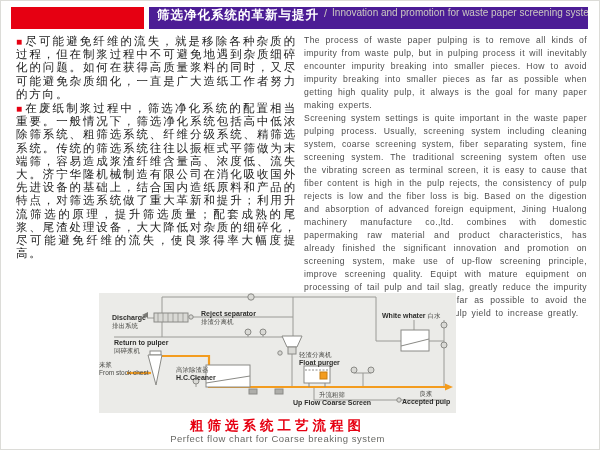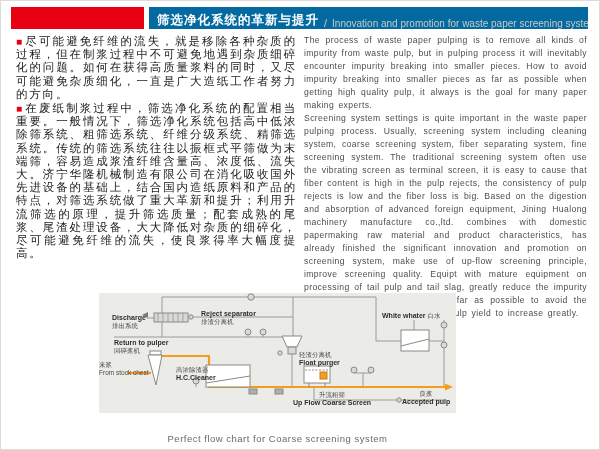--- a/index.html
+++ b/index.html
@@ -4,22 +4,22 @@
 <style>
   * { margin:0; padding:0; box-sizing:border-box; }
   body { background:#888; font-family:"Liberation Sans", sans-serif; }
   .page {
     position:relative; width:600px; height:450px; background:#ffffff;
     border:1px solid #dcdcd8; overflow:hidden; margin:0 auto;
   }
   
   .red-block { position:absolute; left:10px; top:6px; width:133px; height:22px; background:#e60012; }
   .title-bar {
-    position:absolute; left:148px; top:6px; width:439px; height:22px; background:#0369a1;
-    display:flex; align-items:flex-end; padding:0 8px; white-space:nowrap; overflow:hidden;
+    position:absolute; left:148px; top:6px; width:439px; height:22px; background:#4c1d95;
+    display:flex; align-items:flex-start; padding:0 8px; white-space:nowrap; overflow:hidden;
   }
   .title-cn { color:#ffffff; font-weight:bold; font-size:12.5px; letter-spacing:1px; }
   .title-sep { color:#c9c6bf; font-size:11px; margin:0 5px; }
   .title-en { color:#ccc9c2; font-size:10px; }
   
   .col-cn {
     position:absolute; left:15px; top:34px; width:281px;
     font-size:11.5px; line-height:13.2px; color:#1c1c1c;
     text-align:justify; letter-spacing:1.8px;
   }
@@ -159,15 +159,16 @@
     <div class="flabel" style="left:102px; top:17px;"><b>Reject separator</b><br><span>排渣分离机</span></div>
     <div class="flabel" style="left:15px; top:46px;"><b>Return to pulper</b><br><span>回碎浆机</span></div>
     <div class="flabel" style="left:0px; top:68px;"><span>来浆</span><br><span>From stock chest</span></div>
     <div class="flabel" style="left:77px; top:73px;"><span>高浓除渣器</span><br><b>H.C.Cleaner</b></div>
     <div class="flabel" style="left:200px; top:58px;"><span>轻渣分离机</span><br><b>Float purger</b></div>
     <div class="flabel" style="left:283px; top:19px;"><b>White whater</b> <span>白水</span></div>
     <div class="flabel" style="left:187px; top:98px; width:92px; text-align:center;"><span>升流粗筛</span><br><b>Up Flow Coarse Screen</b></div>
     <div class="flabel" style="left:303px; top:97px; width:48px; text-align:center;"><span>良浆</span><br><b>Accepted pulp</b></div>
   </div>
 
-  <div class="caption-en">Perfect flow chart for Coarse screening system</div>
+  <div class="caption-cn">粗筛选系统工艺流程图</div>
+  <div class="caption-en">Perfect flow chart for Coarse breaking system</div>
 
 </div>
 
 </body></html>

